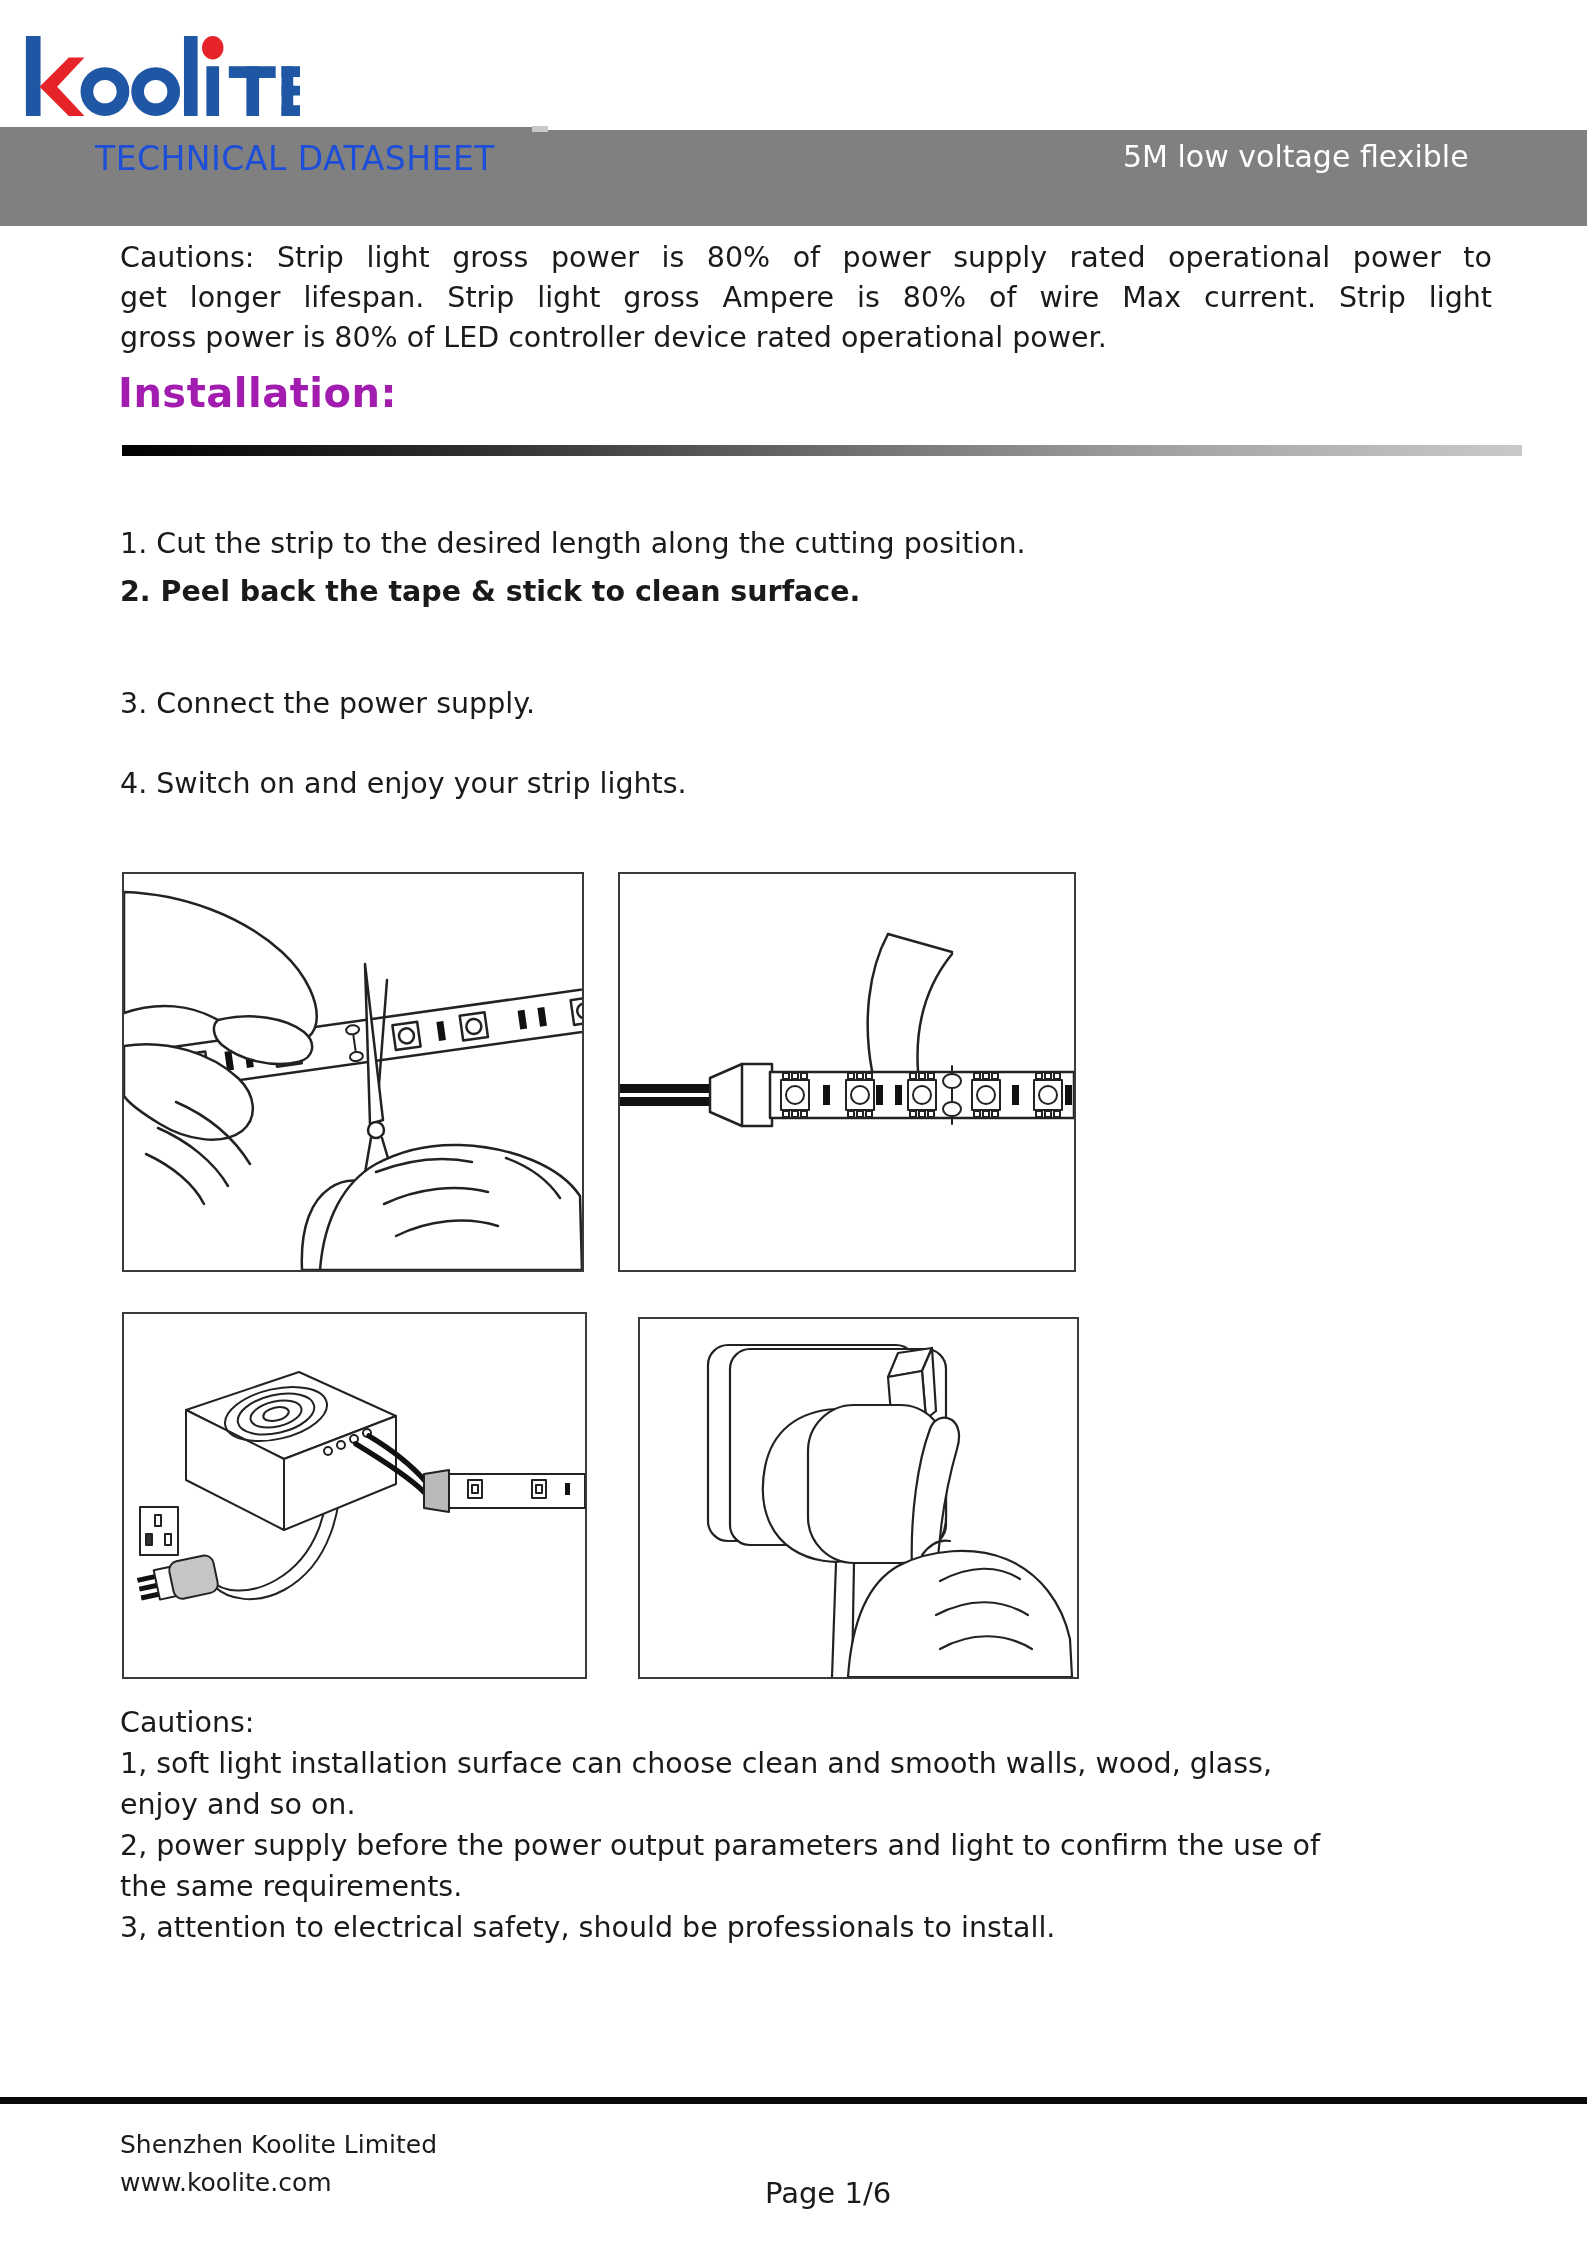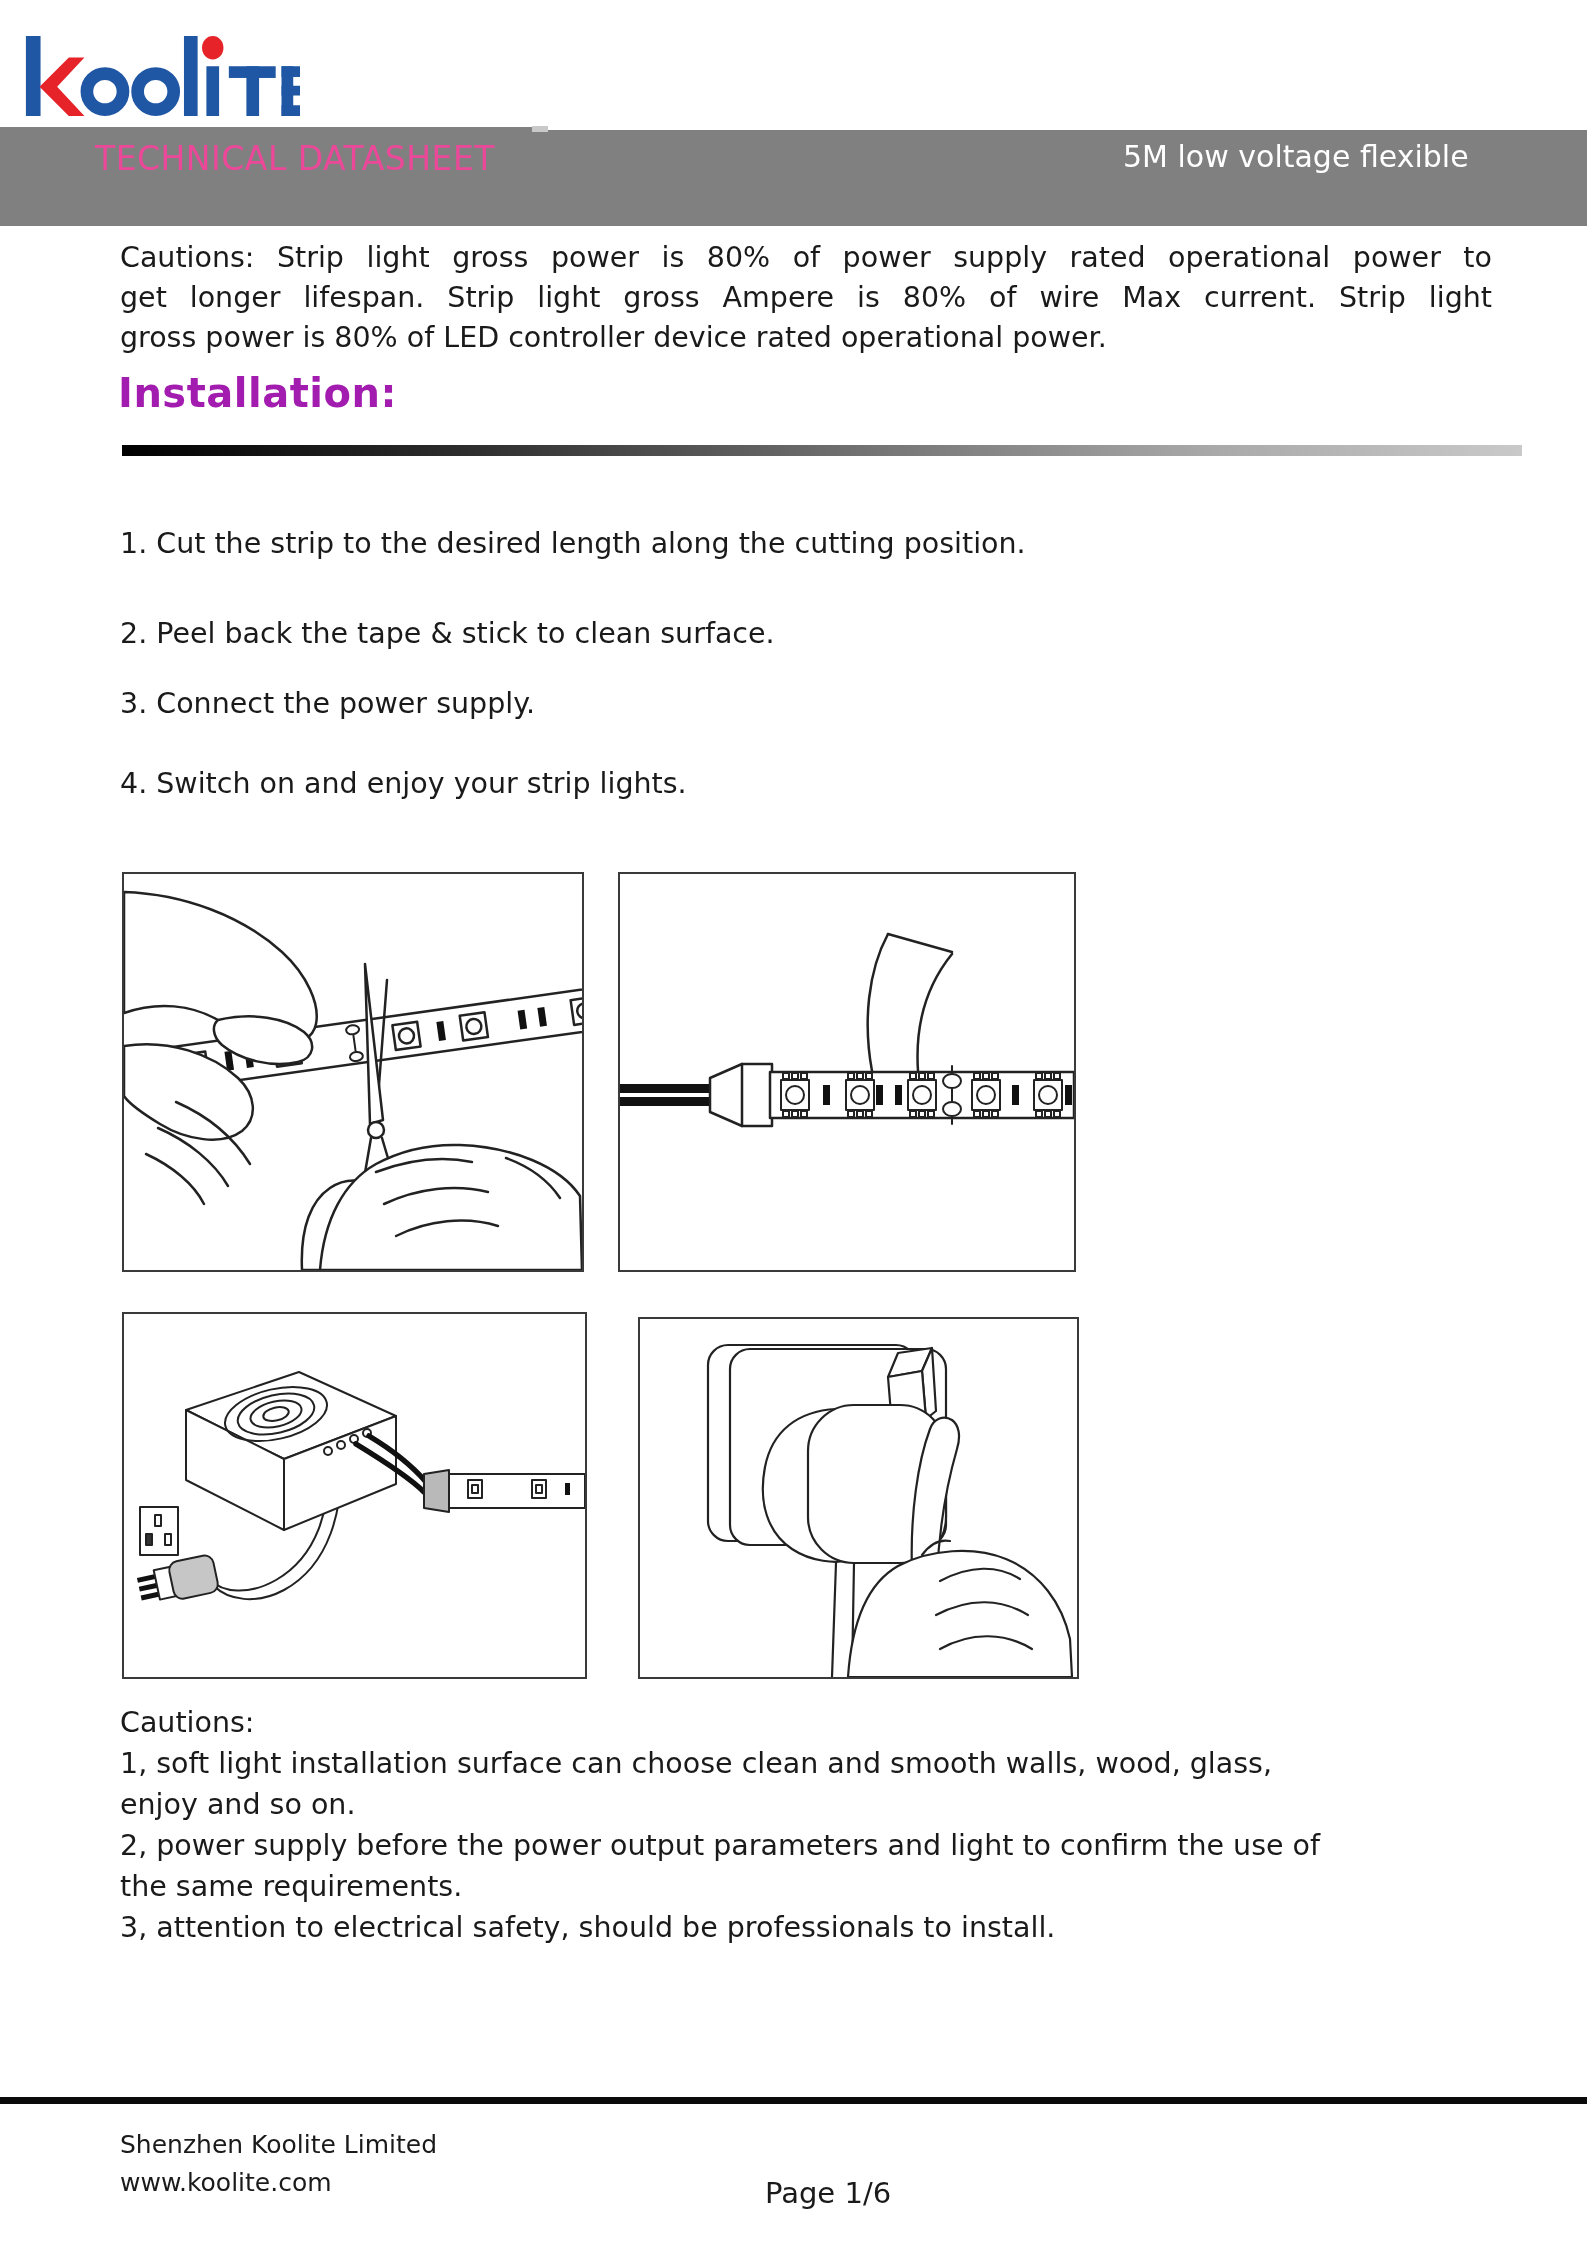--- a/index.html
+++ b/index.html
@@ -4,31 +4,31 @@
 <style>
   html,body{margin:0;padding:0;background:#fff;}
   .page{position:relative;width:1587px;height:2245px;background:#ffffff;overflow:hidden;
         font-family:"DejaVu Sans","Liberation Sans",sans-serif;color:#1a1a1a;}
   .abs{position:absolute;}
 
   
   .gray-bar{left:0;top:130px;width:1587px;height:96px;background:#808080;}
   .gray-bar-left-edge{left:0;top:127px;width:532px;height:3px;background:#808080;}
   .gray-notch{left:532px;top:126px;width:16px;height:6px;background:#c9c9c9;}
-  .hdr-title{left:95px;top:139px;font-size:33px;color:#ec4899;letter-spacing:.5px;white-space:nowrap;}
+  .hdr-title{left:95px;top:139px;font-size:33px;color:#1d4ed8;letter-spacing:.5px;white-space:nowrap;}
   .hdr-product{left:1123px;top:136px;font-size:30px;line-height:42px;color:#ffffff;white-space:nowrap;}
 
   
   .cautions-top{left:120px;top:238px;width:1372px;font-size:28.5px;line-height:40px;}
   .jline{text-align:justify;text-align-last:justify;}
   .installation-h{left:118px;top:370px;font-size:40px;font-weight:bold;color:#a21caf;letter-spacing:.5px;}
   .grad-bar{left:122px;top:445px;width:1400px;height:11px;
             background:linear-gradient(90deg,#000 0%,#2e2e2e 25%,#777 55%,#a9a9a9 78%,#c9c9c9 100%);}
   .step{left:120px;font-size:28.5px;white-space:nowrap;}
-  .step1{top:527px;} .step2{top:617px;} .step3{top:687px;} .step4{top:767px;}
+  .step1{top:527px;} .step2{top:575px;font-weight:bold;} .step3{top:687px;} .step4{top:767px;}
 
   
   .figbox{border:2px solid #3a3a3a;background:#fff;}
   .fig1{left:122px;top:872px;width:458px;height:396px;}
   .fig2{left:618px;top:872px;width:454px;height:396px;}
   .fig3{left:122px;top:1312px;width:461px;height:363px;}
   .fig4{left:638px;top:1317px;width:437px;height:358px;}
   .figbox svg{display:block;width:100%;height:100%;}
 
   .cautions-bottom{left:120px;top:1694px;width:1420px;font-size:28.5px;line-height:41px;margin-top:8px;}

